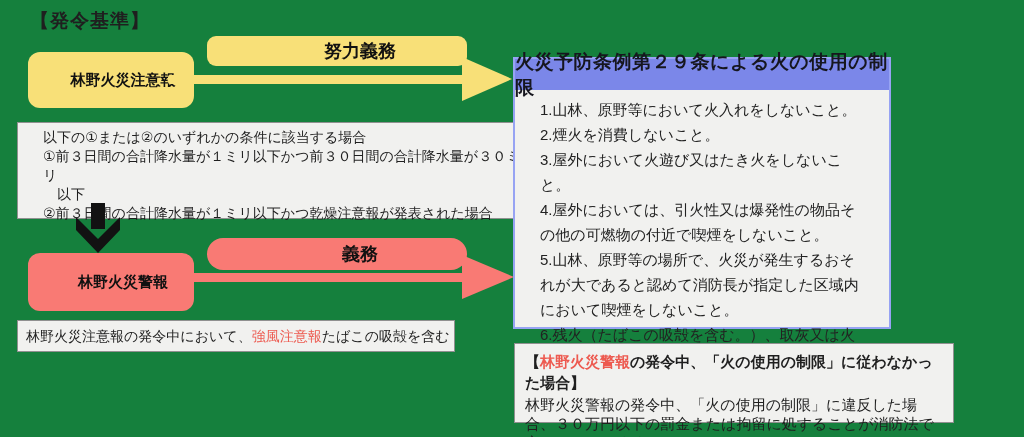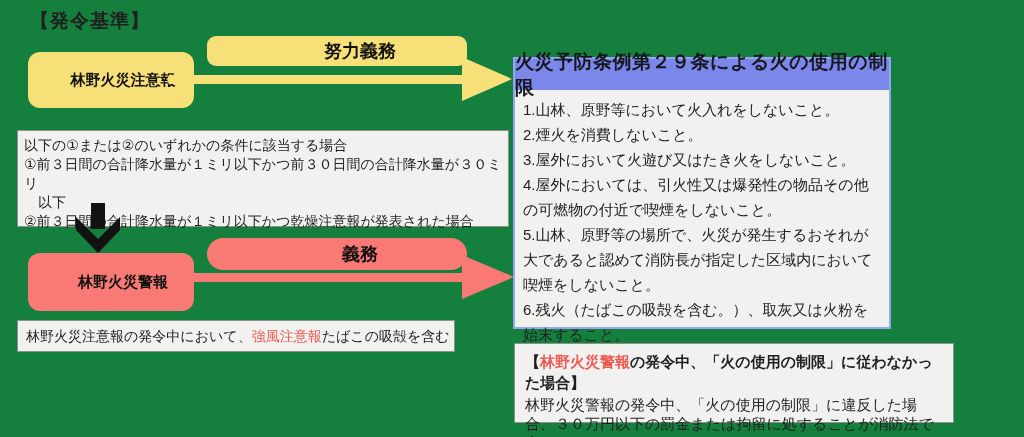--- a/index.html
+++ b/index.html
@@ -45,35 +45,35 @@
   .arrow-head.red{left:462px;top:255px;border-left:52px solid #f97a74;}
   
   .down-arrow{position:absolute;left:76px;top:203px;width:44px;height:50px;}
   
   .cond-box{
     position:absolute;left:17px;
     border:1px solid #909090;
     background:#f1f1ef;
     font-size:14px;color:#1f1f1f;
   }
-  .cond-box.advisory{top:130px;width:478px;height:85px;padding:5px 6px;line-height:19px;box-sizing:content-box;}
+  .cond-box.advisory{top:122px;width:478px;height:85px;padding:5px 25px;line-height:19px;box-sizing:content-box;}
   .cond-box.warning{top:320px;width:420px;height:30px;line-height:30px;padding:0 8px;white-space:nowrap;}
   .red-text{color:#ed5a50;}
   
   .panel{
     position:absolute;left:513px;top:57px;width:378px;height:272px;
     border:2px solid #97a3f3;box-sizing:border-box;
     background:#f1f1ef;
   }
   .panel-header{
     height:31px;background:#7b87e9;
     display:flex;align-items:center;justify-content:center;
     font-size:19px;font-weight:700;color:#16161e;letter-spacing:0.5px;
   }
-  .panel-body{padding:7px 8px;font-size:15px;line-height:25px;color:#222;}
+  .panel-body{padding:7px 25px;font-size:15px;line-height:25px;color:#222;}
   
   .penalty{
     position:absolute;left:514px;top:343px;width:440px;height:80px;
     border:1px solid #909090;box-sizing:border-box;
     background:#f1f1ef;
     padding:7px 10px;
   }
   .penalty-title{font-size:15px;font-weight:700;line-height:21px;}
   .penalty-body{font-size:15px;line-height:19px;margin-top:2px;}
 </style>

